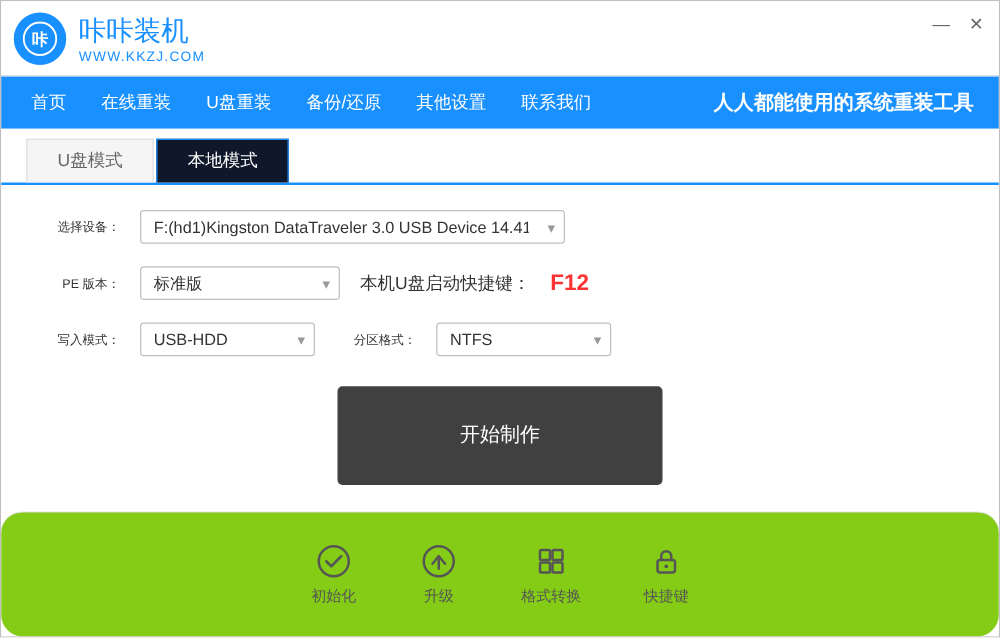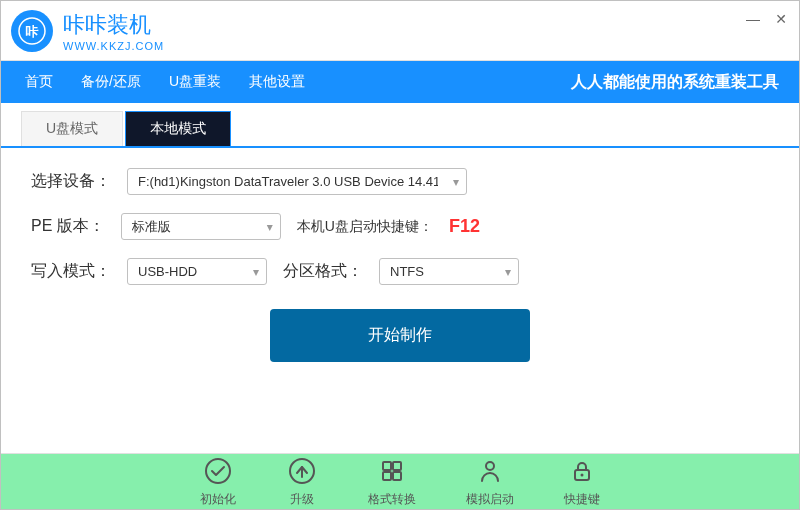--- a/index.html
+++ b/index.html
@@ -157,24 +157,25 @@
       gap: 18px;
     }
 
     .form-row {
       display: flex;
       align-items: center;
       gap: 16px;
     }
 
     .form-label {
-      font-size: 16px;
+      font-size: 10px;
       color: #333;
       white-space: nowrap;
       min-width: 65px;
+      text-align: right;
     }
 
     .form-select {
       border: 1px solid #c0c0c0;
       border-radius: 3px;
       padding: 5px 28px 5px 10px;
       font-size: 13px;
       color: #333;
       background: #ffffff;
       appearance: none;
@@ -228,41 +229,42 @@
     }
 
     
     .start-btn-row {
       display: flex;
       justify-content: center;
       margin-top: 6px;
     }
 
     .start-btn {
-      background: #0369a1;
+      background: #404040;
       color: #ffffff;
       border: none;
       border-radius: 4px;
       font-size: 16px;
-      padding: 16px 0;
+      padding: 29px 0;
       width: 260px;
       cursor: pointer;
       font-family: inherit;
     }
 
     
     .bottom-toolbar {
-      background: #86efac;
+      background: #84cc16;
       border-top: 1px solid #e0e0e0;
-      height: 56px;
+      height: 100px;
       display: flex;
       align-items: center;
       justify-content: center;
       gap: 50px;
       padding: 0 20px;
+      border-radius: 17px;
     }
 
     .tool-item {
       display: flex;
       flex-direction: column;
       align-items: center;
       gap: 4px;
       cursor: pointer;
     }
 
@@ -296,23 +298,25 @@
       <span class="app-url">WWW.KKZJ.COM</span>
     </div>
     <div class="title-bar-controls">
       <button class="title-btn">—</button>
       <button class="title-btn">✕</button>
     </div>
   </div>
 
   <div class="nav-bar">
     <div class="nav-item">首页</div>
+    <div class="nav-item">在线重装</div>
+    <div class="nav-item">U盘重装</div>
     <div class="nav-item">备份/还原</div>
-    <div class="nav-item">U盘重装</div>
     <div class="nav-item">其他设置</div>
+    <div class="nav-item">联系我们</div>
     <div class="nav-slogan">人人都能使用的系统重装工具</div>
   </div>
 
   <div class="content-area">
 
     <div class="tabs-row">
       <div class="tab">U盘模式</div>
       <div class="tab active">本地模式</div>
     </div>
 
@@ -387,29 +391,20 @@
           <svg width="28" height="28" viewBox="0 0 28 28" fill="none">
             <rect x="5" y="5" width="8" height="8" rx="1" stroke="#555" stroke-width="2"></rect>
             <rect x="15" y="5" width="8" height="8" rx="1" stroke="#555" stroke-width="2"></rect>
             <rect x="5" y="15" width="8" height="8" rx="1" stroke="#555" stroke-width="2"></rect>
             <rect x="15" y="15" width="8" height="8" rx="1" stroke="#555" stroke-width="2"></rect>
           </svg>
         </div>
         <span class="tool-label">格式转换</span>
       </div>
 
-      <div class="tool-item">
-        <div class="tool-icon">
-          <svg width="28" height="28" viewBox="0 0 28 28" fill="none">
-            <circle cx="14" cy="9" r="4" stroke="#555" stroke-width="2"></circle>
-            <path d="M6 24c0-4.4 3.6-8 8-8s8 3.6 8 8" stroke="#555" stroke-width="2" stroke-linecap="round"></path>
-          </svg>
-        </div>
-        <span class="tool-label">模拟启动</span>
-      </div>
 
       <div class="tool-item">
         <div class="tool-icon">
           <svg width="28" height="28" viewBox="0 0 28 28" fill="none">
             <rect x="7" y="13" width="14" height="10" rx="2" stroke="#555" stroke-width="2"></rect>
             <path d="M10 13v-3a4 4 0 018 0v3" stroke="#555" stroke-width="2" stroke-linecap="round"></path>
             <circle cx="14" cy="18" r="1.5" fill="#555"></circle>
           </svg>
         </div>
         <span class="tool-label">快捷键</span>

